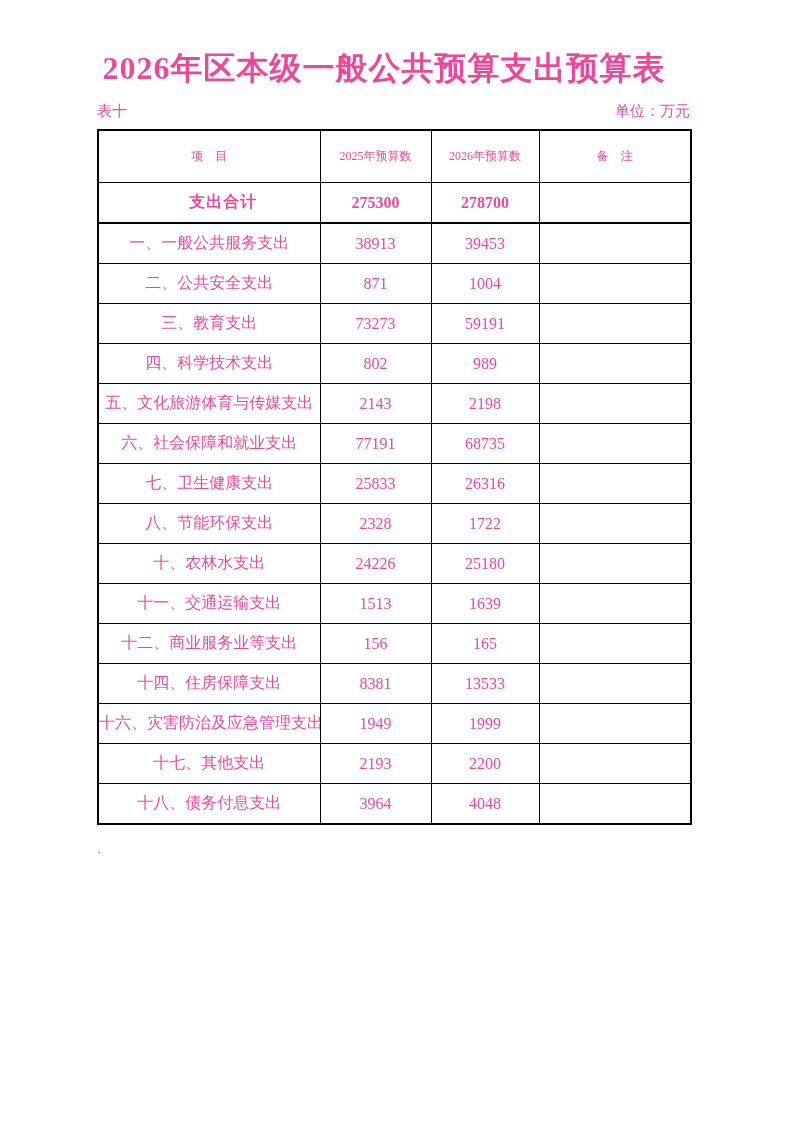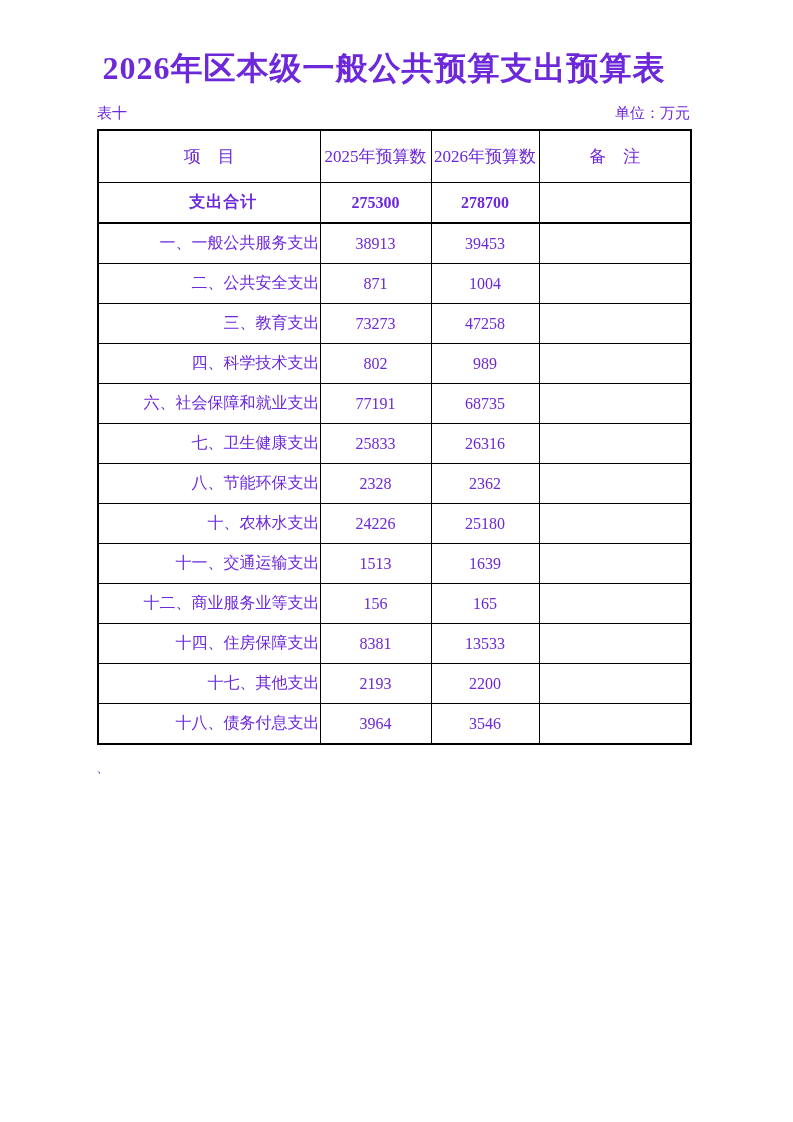--- a/index.html
+++ b/index.html
@@ -5,21 +5,21 @@
   html, body {
     margin: 0;
     padding: 0;
     background: #ffffff;
   }
   .page {
     position: relative;
     width: 768px;
     height: 1122px;
     background: #ffffff;
-    color: #6d28d9;
+    color: #ec4899;
     font-family: "Liberation Serif", "DejaVu Serif", serif;
     overflow: hidden;
     box-sizing: border-box;
   }
   .doc-title {
     margin: 0;
     padding-top: 48px;
     text-align: center;
     font-size: 32px;
     line-height: 40px;
@@ -28,60 +28,61 @@
     font-family: "Liberation Serif", "DejaVu Serif", serif;
   }
   .meta-row {
     width: 593px;
     margin: 16px 0 7px 97px;
     display: flex;
     justify-content: space-between;
     align-items: flex-end;
     font-size: 15px;
     line-height: 18px;
+    font-family: Liberation Mono, monospace;
   }
   table.budget-table {
     width: 593px;
     margin-left: 97px;
     border-collapse: collapse;
     table-layout: fixed;
     border: 2px solid #000000;
   }
   table.budget-table th,
   table.budget-table td {
     border: 1px solid #000000;
     padding: 0;
     vertical-align: middle;
     overflow: hidden;
   }
   thead th {
     height: 51px;
     font-weight: normal;
-    font-size: 17px;
+    font-size: 12px;
     text-align: center;
     border-bottom: 3px solid #000000;
   }
   tr.total-row td {
     height: 39px;
     font-weight: bold;
     font-size: 16px;
     text-align: center;
     border-bottom: 2px solid #000000;
   }
   tr.total-row td.cell-label {
     font-family: "Liberation Sans", "DejaVu Sans", sans-serif;
     letter-spacing: 1px;
     padding-left: 28px;
   }
   tbody.data-rows td {
     height: 39px;
     font-size: 16px;
   }
   td.cell-label-body {
-    text-align: right;
+    text-align: center;
     padding-left: 4px;
     white-space: nowrap;
   }
   td.cell-num {
     text-align: center;
   }
   .stray-mark {
     margin: 16px 0 0 96px;
     font-size: 14px;
     line-height: 14px;
@@ -131,45 +132,51 @@
   </tr>
         <tr>
     <td class="cell-label-body">二、公共安全支出</td>
     <td class="cell-num">871</td>
     <td class="cell-num">1004</td>
     <td class="cell-num"></td>
   </tr>
         <tr>
     <td class="cell-label-body">三、教育支出</td>
     <td class="cell-num">73273</td>
-    <td class="cell-num">47258</td>
+    <td class="cell-num">59191</td>
     <td class="cell-num"></td>
   </tr>
         <tr>
     <td class="cell-label-body">四、科学技术支出</td>
     <td class="cell-num">802</td>
     <td class="cell-num">989</td>
     <td class="cell-num"></td>
   </tr>
         <tr>
+    <td class="cell-label-body">五、文化旅游体育与传媒支出</td>
+    <td class="cell-num">2143</td>
+    <td class="cell-num">2198</td>
+    <td class="cell-num"></td>
+  </tr>
+        <tr>
     <td class="cell-label-body">六、社会保障和就业支出</td>
     <td class="cell-num">77191</td>
     <td class="cell-num">68735</td>
     <td class="cell-num"></td>
   </tr>
         <tr>
     <td class="cell-label-body">七、卫生健康支出</td>
     <td class="cell-num">25833</td>
     <td class="cell-num">26316</td>
     <td class="cell-num"></td>
   </tr>
         <tr>
     <td class="cell-label-body">八、节能环保支出</td>
     <td class="cell-num">2328</td>
-    <td class="cell-num">2362</td>
+    <td class="cell-num">1722</td>
     <td class="cell-num"></td>
   </tr>
         <tr>
     <td class="cell-label-body">十、农林水支出</td>
     <td class="cell-num">24226</td>
     <td class="cell-num">25180</td>
     <td class="cell-num"></td>
   </tr>
         <tr>
     <td class="cell-label-body">十一、交通运输支出</td>
@@ -183,29 +190,35 @@
     <td class="cell-num">165</td>
     <td class="cell-num"></td>
   </tr>
         <tr>
     <td class="cell-label-body">十四、住房保障支出</td>
     <td class="cell-num">8381</td>
     <td class="cell-num">13533</td>
     <td class="cell-num"></td>
   </tr>
         <tr>
+    <td class="cell-label-body">十六、灾害防治及应急管理支出</td>
+    <td class="cell-num">1949</td>
+    <td class="cell-num">1999</td>
+    <td class="cell-num"></td>
+  </tr>
+        <tr>
     <td class="cell-label-body">十七、其他支出</td>
     <td class="cell-num">2193</td>
     <td class="cell-num">2200</td>
     <td class="cell-num"></td>
   </tr>
         <tr>
     <td class="cell-label-body">十八、债务付息支出</td>
     <td class="cell-num">3964</td>
-    <td class="cell-num">3546</td>
+    <td class="cell-num">4048</td>
     <td class="cell-num"></td>
   </tr>
       </tbody>
   </table>
 
   <div class="stray-mark">、</div>
 
 </div>
 
 </body></html>

